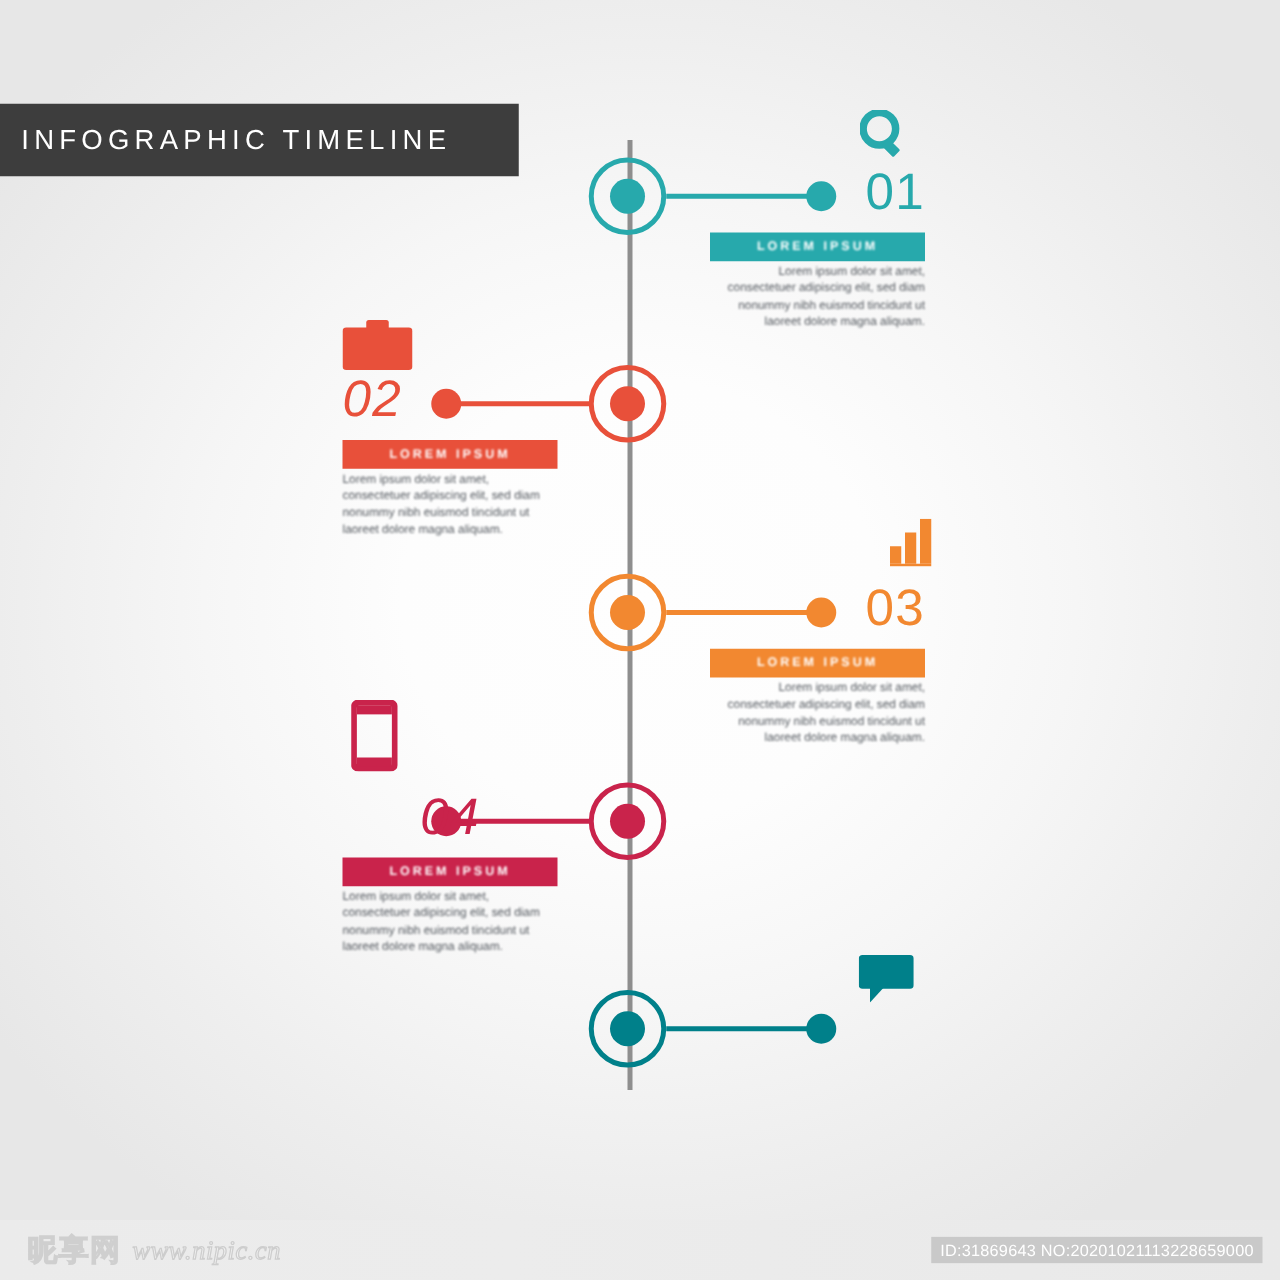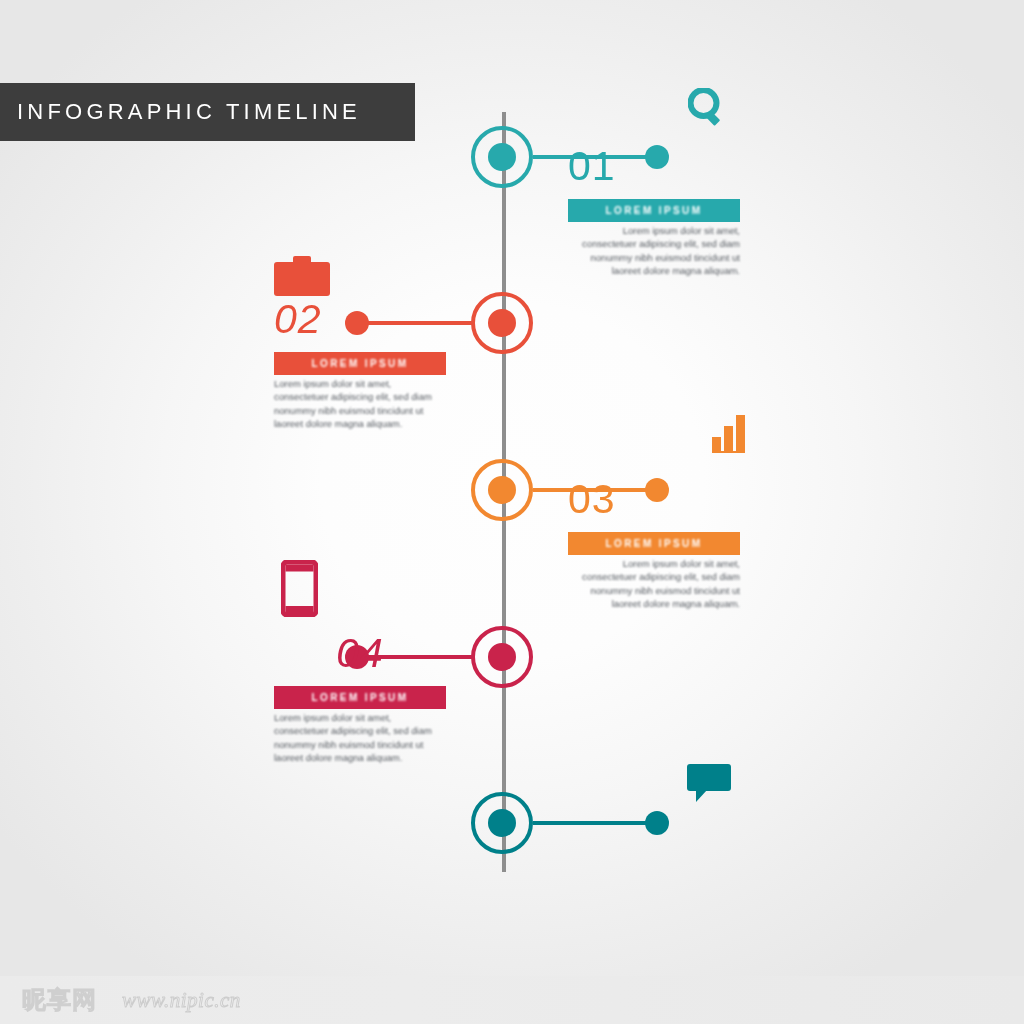--- a/index.html
+++ b/index.html
@@ -122,21 +122,21 @@
     font-size: 9.5px;
     line-height: 13.4px;
     color: #555a60;
     filter: blur(0.85px);
     margin-top: 2px;
   }
 
   .entry.right { text-align: right; }
   .entry.left  { text-align: left;  }
 
-  .entry.right .num { text-align: left; margin-top: 13px; }
+  .entry.right .num { text-align: right; }
   .entry.left  .num { text-align: left; font-style: italic;  }
 
   
   .icon {
     position: absolute;
   }
   .icon svg { display: block; }
 
   
   .watermark-strip {
@@ -145,21 +145,21 @@
     bottom: 0;
     width: 1024px;
     height: 48px;
     background: linear-gradient(to right, #ebebeb 0%, #ececec 40%, #e9e9e9 100%);
     display: flex;
     align-items: center;
   }
   .wm-logo {
     display: flex;
     margin-left: 22px;
-    gap: 25px;
+    gap: 9px;
   }
   .wm-cn {
     font-family: "DejaVu Sans", sans-serif;
     font-size: 24px;
     font-weight: 700;
     color: #f4f4f4;
     -webkit-text-stroke: 1px #cfcfcf;
     letter-spacing: 1px;
     line-height: 1;
   }
@@ -294,15 +294,16 @@
       <path d="M9 26 L9 38 L20 26 Z" fill="#00808a"></path>
     </svg>
   </div>
 
 
   <div class="watermark-strip">
     <div class="wm-logo">
       <span class="wm-cn">昵享网</span>
       <span class="wm-url">www.nipic.cn</span>
     </div>
+    <span class="wm-id">ID:31869643 NO:20201021113228659000</span>
   </div>
 
 </div>
 
 </body></html>

